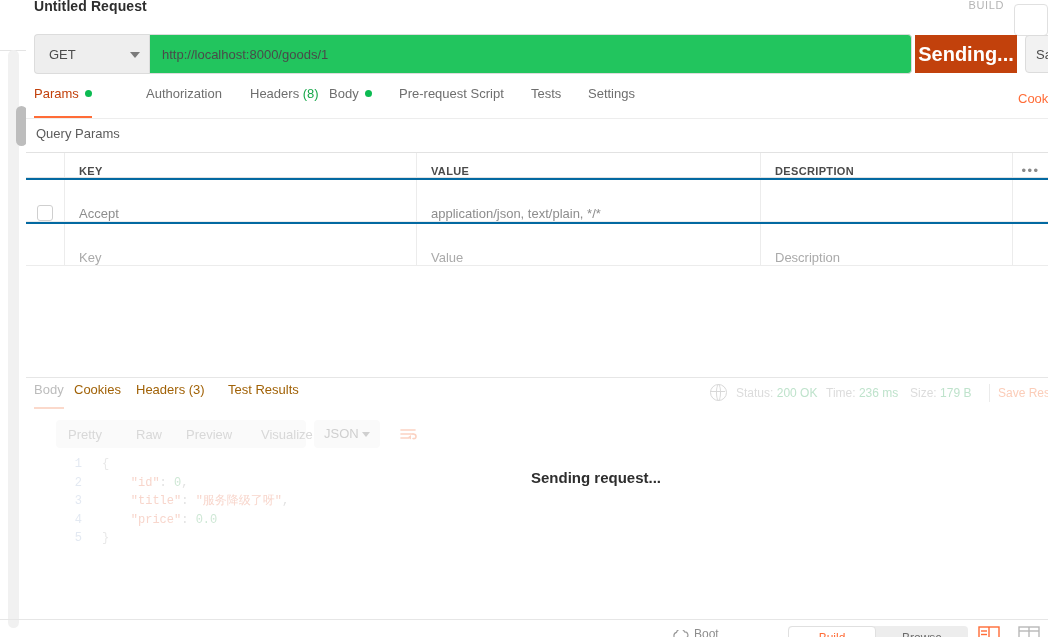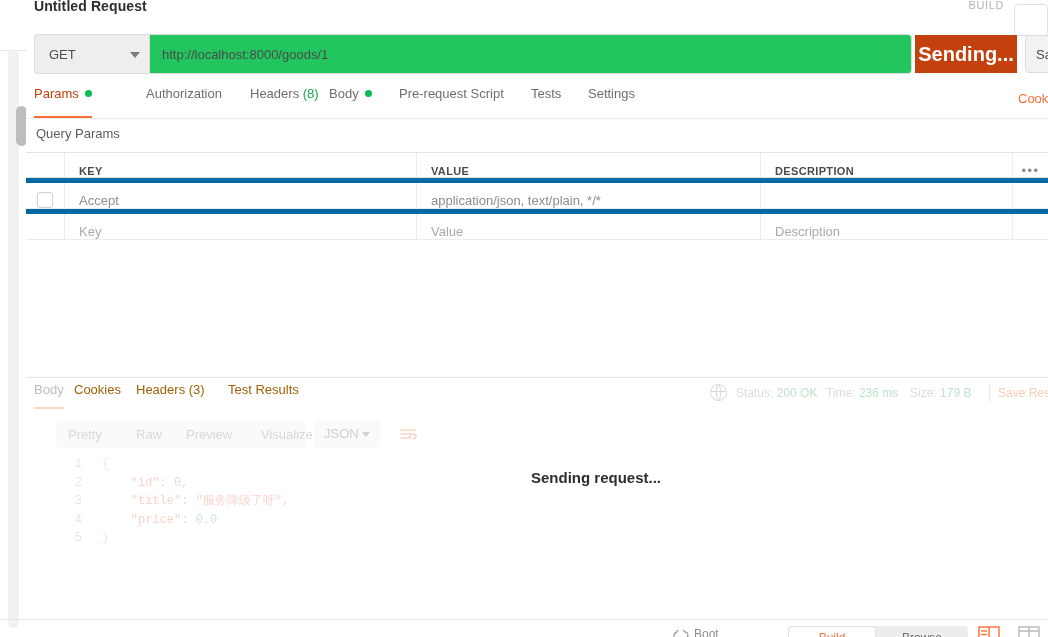--- a/index.html
+++ b/index.html
@@ -54,21 +54,21 @@
   .dot{display:inline-block;width:7px;height:7px;border-radius:50%;background:#0cbb52;
     margin-left:6px;vertical-align:1px;}
   .cnt{color:#17a74a;}
   .cookies-link{position:absolute;left:992px;top:91px;font-size:13px;color:#ff6c37;cursor:pointer;white-space:nowrap;}
 
   
   .qp-sep{position:absolute;left:0;top:118px;width:1022px;height:1px;background:#ededed;}
   .qp-title{position:absolute;left:10px;top:126px;font-size:13px;color:#5c5c5c;}
 
   .tbl{position:absolute;left:0;top:152px;width:1022px;}
-  .trow{position:relative;width:1022px;height:31px;border-top:5px solid #0369a1;border-bottom:1px solid #ececec;box-sizing:border-box;}
+  .trow{position:relative;width:1022px;height:44px;border-top:2px solid #0369a1;border-bottom:1px solid #ececec;box-sizing:border-box;}
   .trow.head{height:26px;background:#fff;border-bottom:1px solid #e2e2e2;border-top:1px solid #e2e2e2;}
   .cell{position:absolute;top:0;height:100%;box-sizing:border-box;display:flex;align-items:flex-end;}
   .c-chk{left:0;width:39px;border-right:1px solid #ececec;justify-content:center;}
   .c-key{left:39px;width:352px;border-right:1px solid #ececec;padding-left:14px;}
   .c-val{left:391px;width:344px;border-right:1px solid #ececec;padding-left:14px;}
   .c-desc{left:735px;width:252px;border-right:1px solid #ececec;padding-left:14px;}
   .c-menu{left:987px;width:35px;justify-content:center;}
   .hdr-txt{font-size:11px;font-weight:bold;color:#4a4a4a;letter-spacing:.35px;}
   .cell-txt{font-size:13px;color:#8d8d8d;}
   .cell-txt.ph{color:#aaaaaa;}

